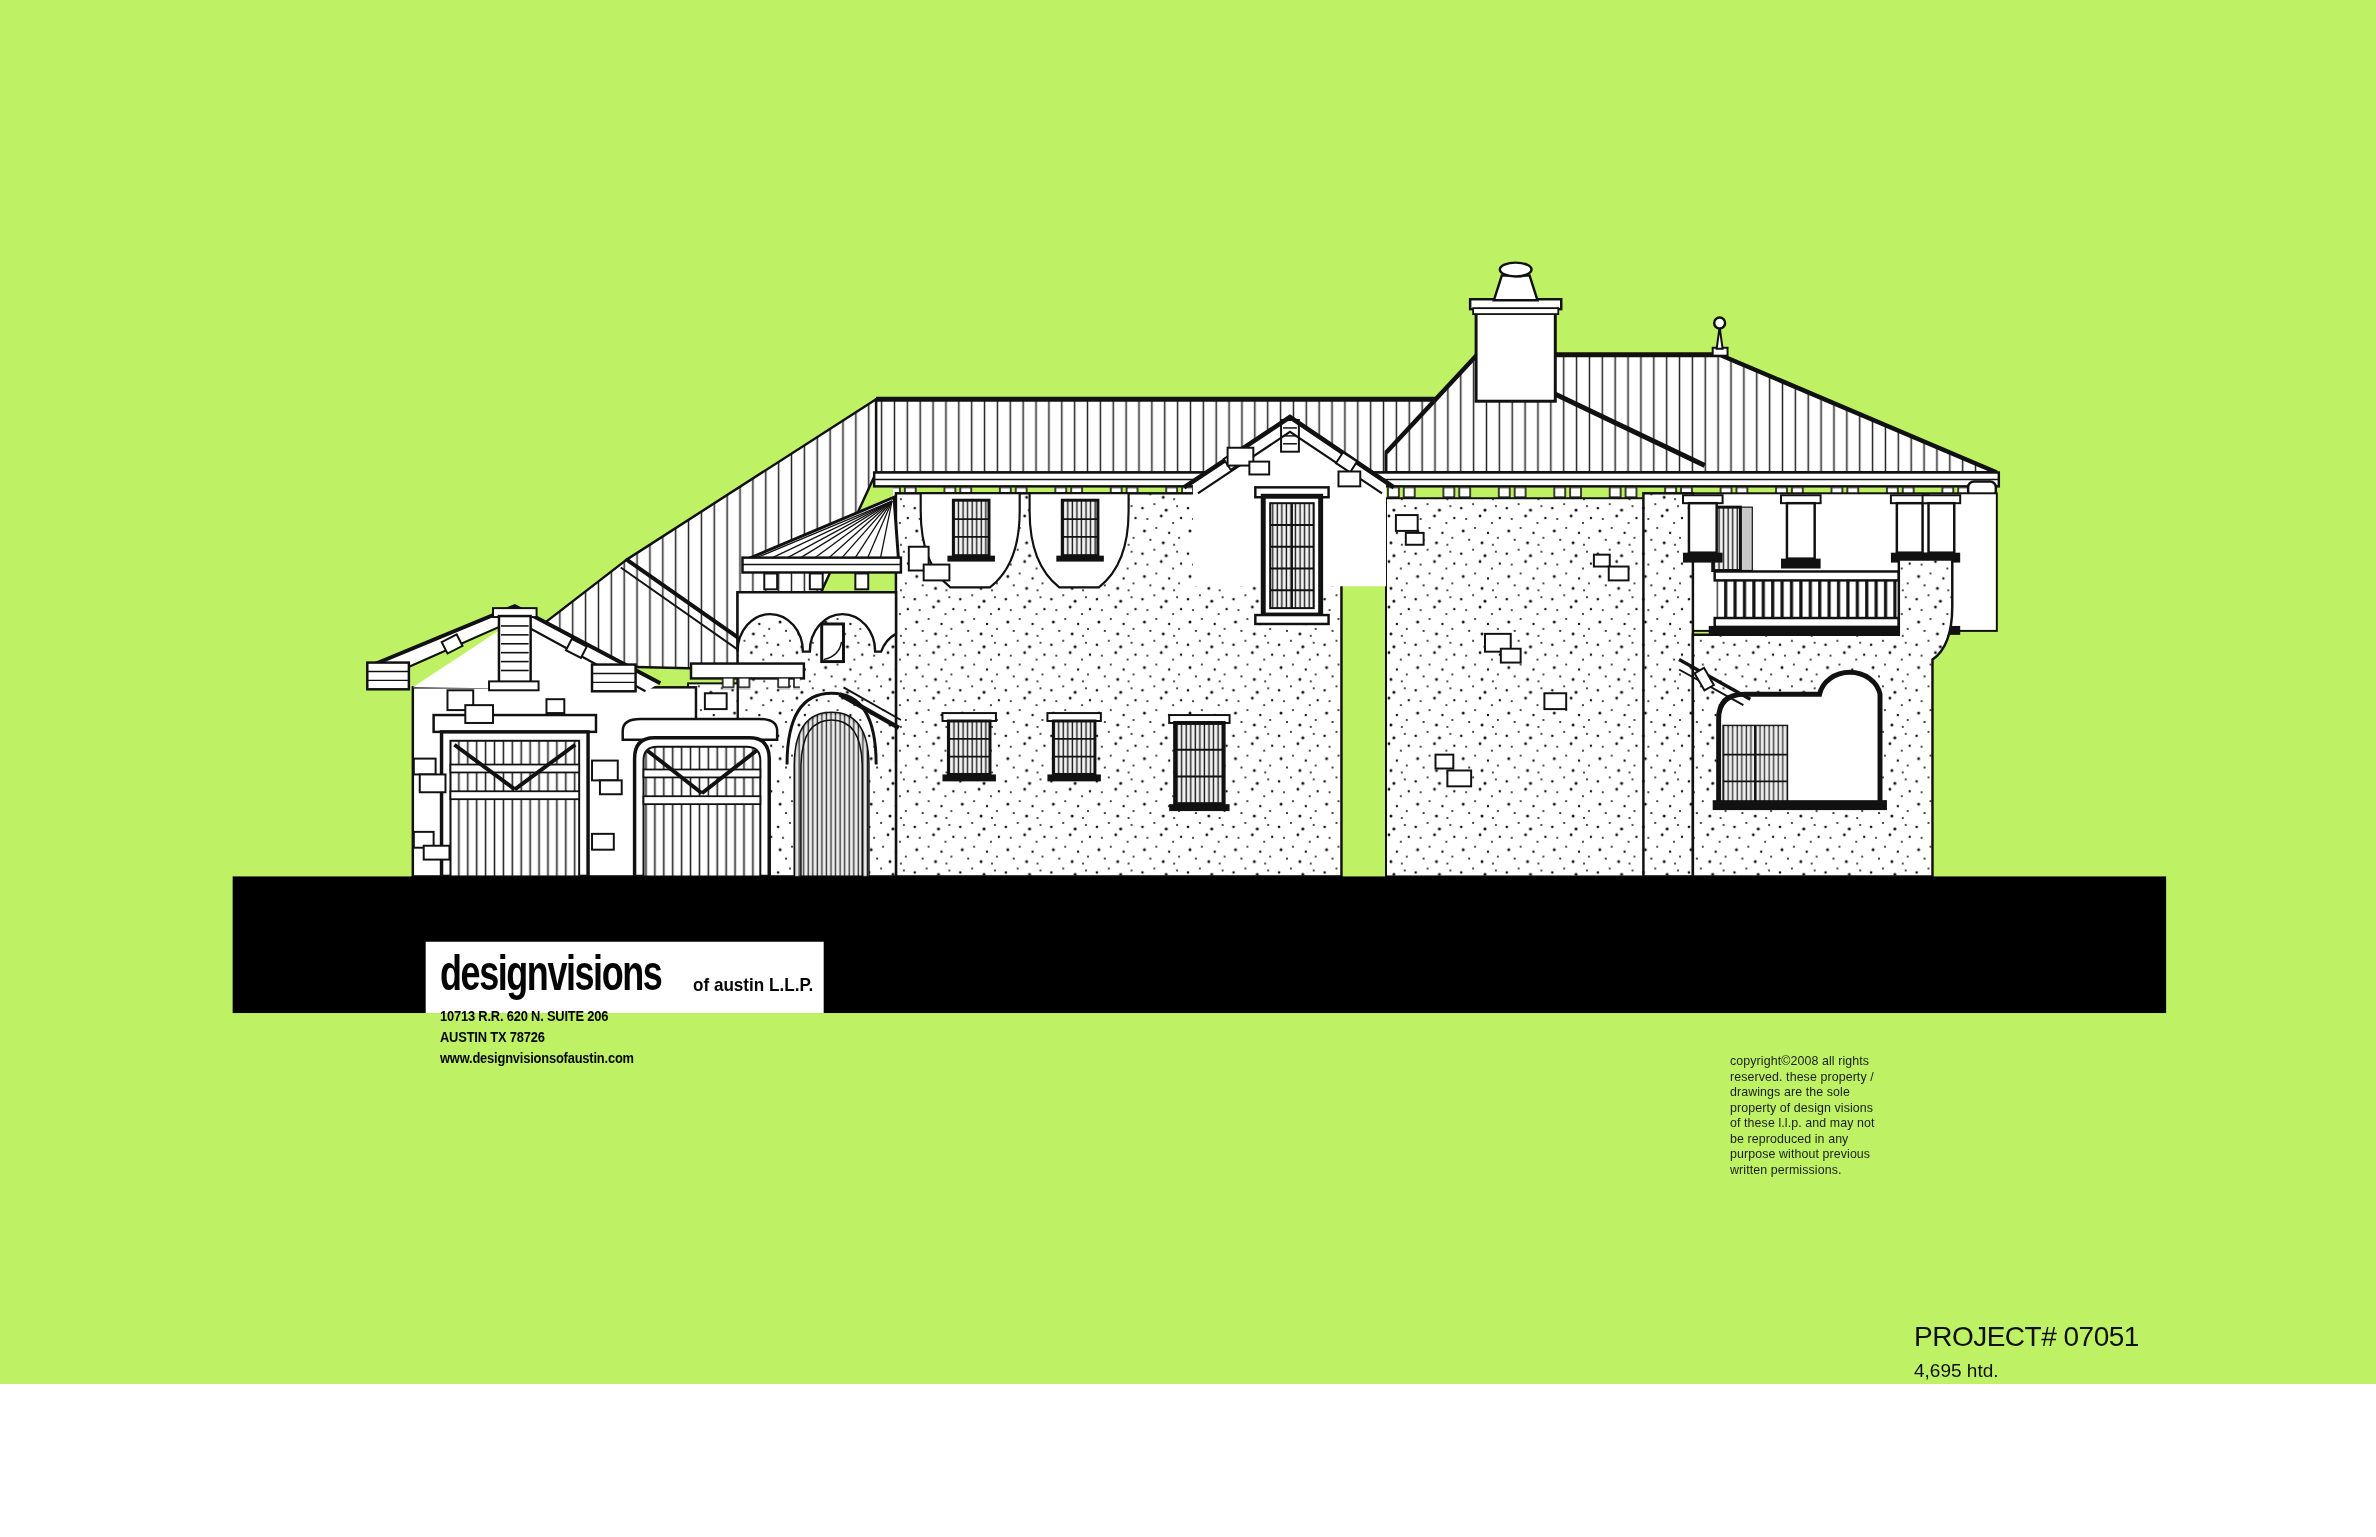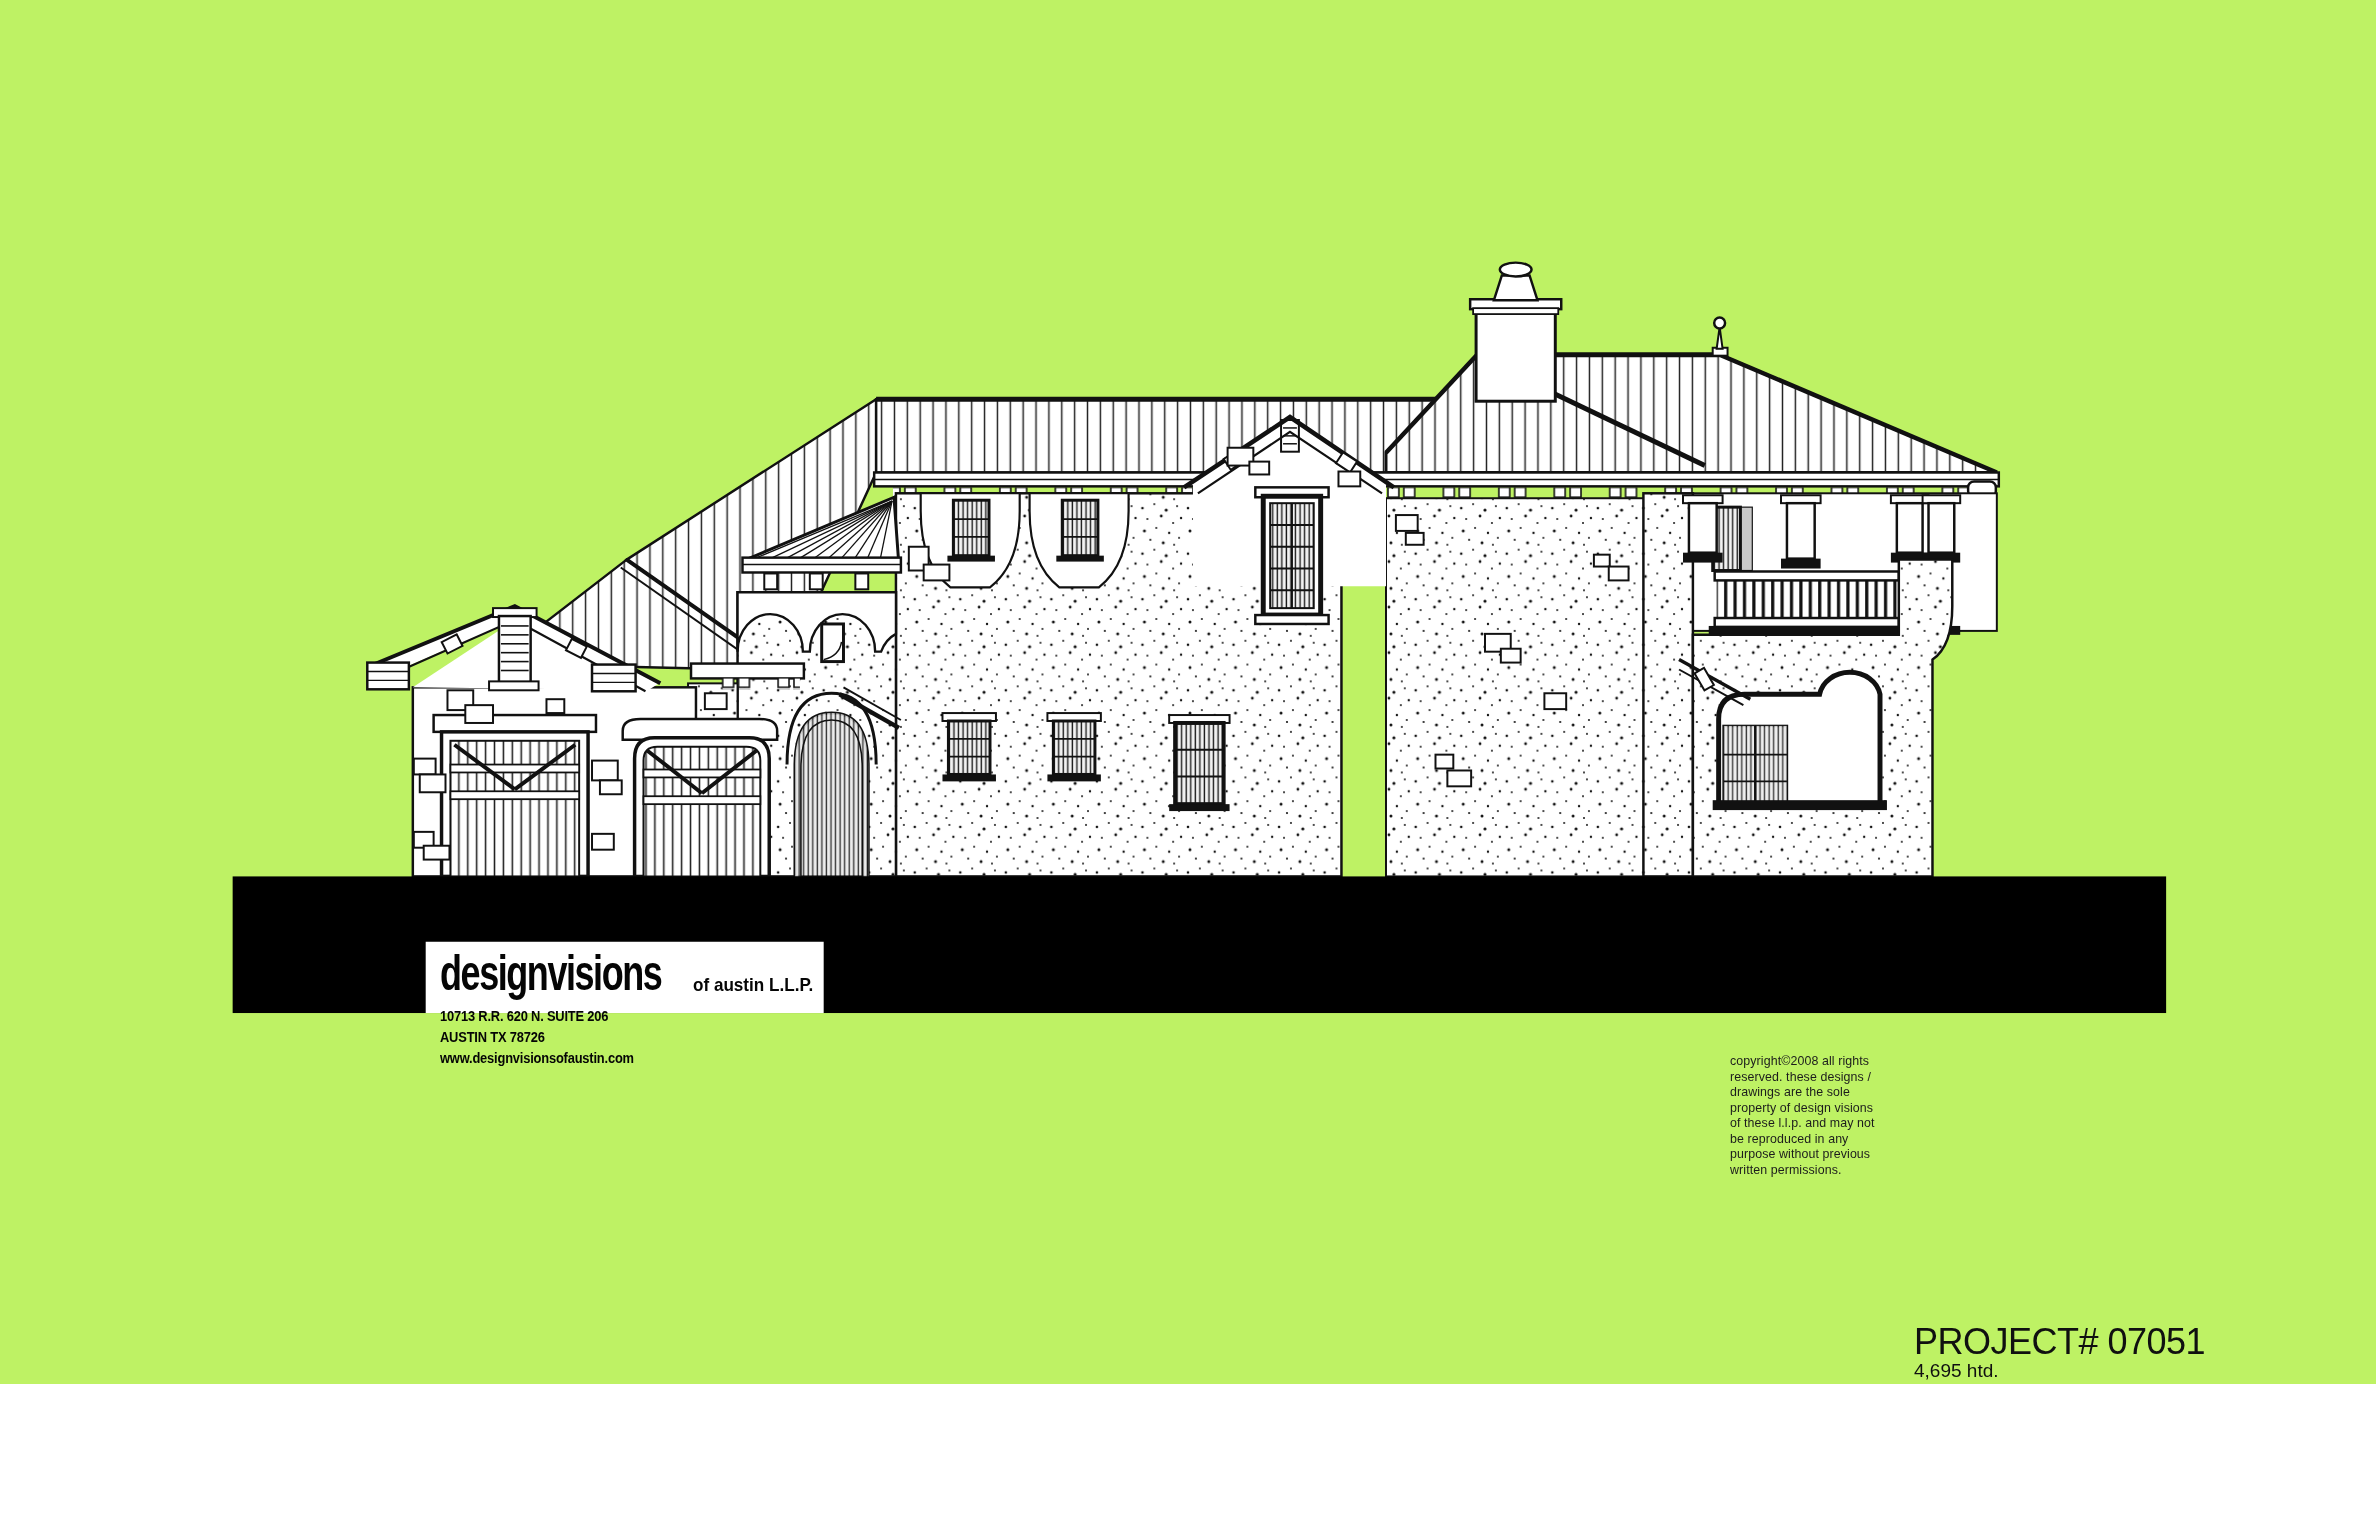--- a/index.html
+++ b/index.html
@@ -7,21 +7,21 @@
          font-family:"Liberation Sans", sans-serif;color:#0c0c0c;padding-left:10px;}
   #stage svg{position:absolute;left:0;top:0;}
   .abs{position:absolute;white-space:nowrap;}
   .logo-main{font-size:50px;font-weight:bold;letter-spacing:-2px;line-height:1;
              transform:scaleX(0.72);transform-origin:left top;color:#050505;}
   .logo-suffix{font-size:19px;font-weight:bold;letter-spacing:0px;line-height:1;
                transform:scaleX(0.9);transform-origin:left top;color:#050505;}
   .addr{font-size:14px;font-weight:bold;line-height:21px;letter-spacing:-0.2px;
         transform:scaleX(0.92);transform-origin:left top;color:#050505;}
   .copy{font-size:12.4px;line-height:15.5px;color:#1c1c1c;letter-spacing:0.1px;}
-  .proj-num{font-size:36px;letter-spacing:-0.5px;color:#101010;}
+  .proj-num{font-size:28px;letter-spacing:-0.5px;color:#101010;}
   .proj-area{font-size:19px;letter-spacing:0px;color:#101010;}
 </style>
 </head>
 <body>
 
 <div id="stage">
 
 <svg width="2376" height="1538" viewBox="0 0 2400 1553">
   <defs>
     <pattern id="seam" width="13" height="10" patternUnits="userSpaceOnUse">
@@ -339,21 +339,21 @@
   <div class="abs logo-suffix" style="left:693px;top:975px;">of austin L.L.P.</div>
 
   <div class="abs addr" style="left:440px;top:1006px;">
     <div>10713 R.R. 620 N. SUITE 206</div>
     <div>AUSTIN TX 78726</div>
     <div>www.designvisionsofaustin.com</div>
   </div>
 
   <div class="abs copy" style="left:1730px;top:1033px;margin-top:21px;">
     <div>copyright©2008 all rights</div>
-    <div>reserved.  these designs /</div>
+    <div>reserved.  these property /</div>
     <div>drawings are the sole</div>
     <div>property of design visions</div>
     <div>of these l.l.p. and may not</div>
     <div>be reproduced in any</div>
     <div>purpose without previous</div>
     <div>written permissions.</div>
   </div>
 
   <div class="abs proj-num" style="left:1914px;top:1321px;">PROJECT# 07051</div>
   <div class="abs proj-area" style="left:1914px;top:1360px;">4,695 htd.</div>

